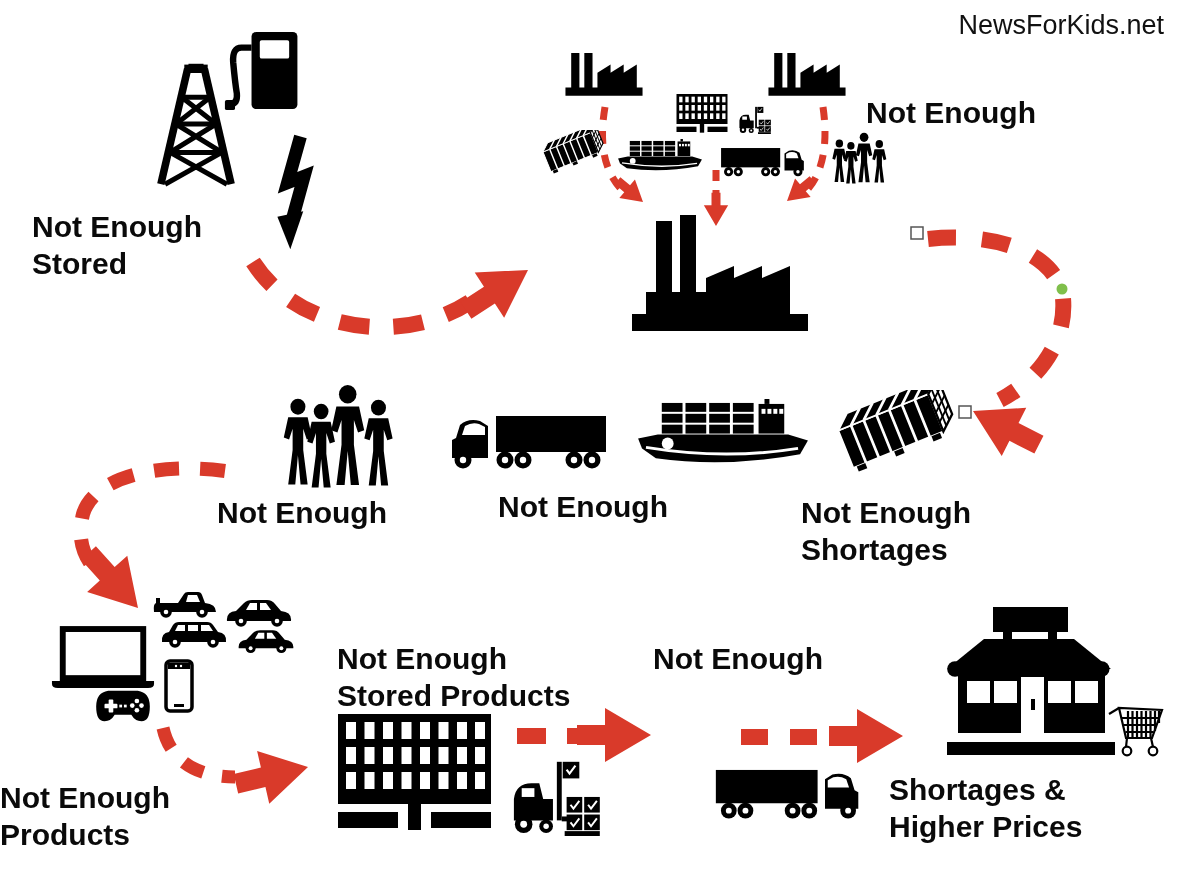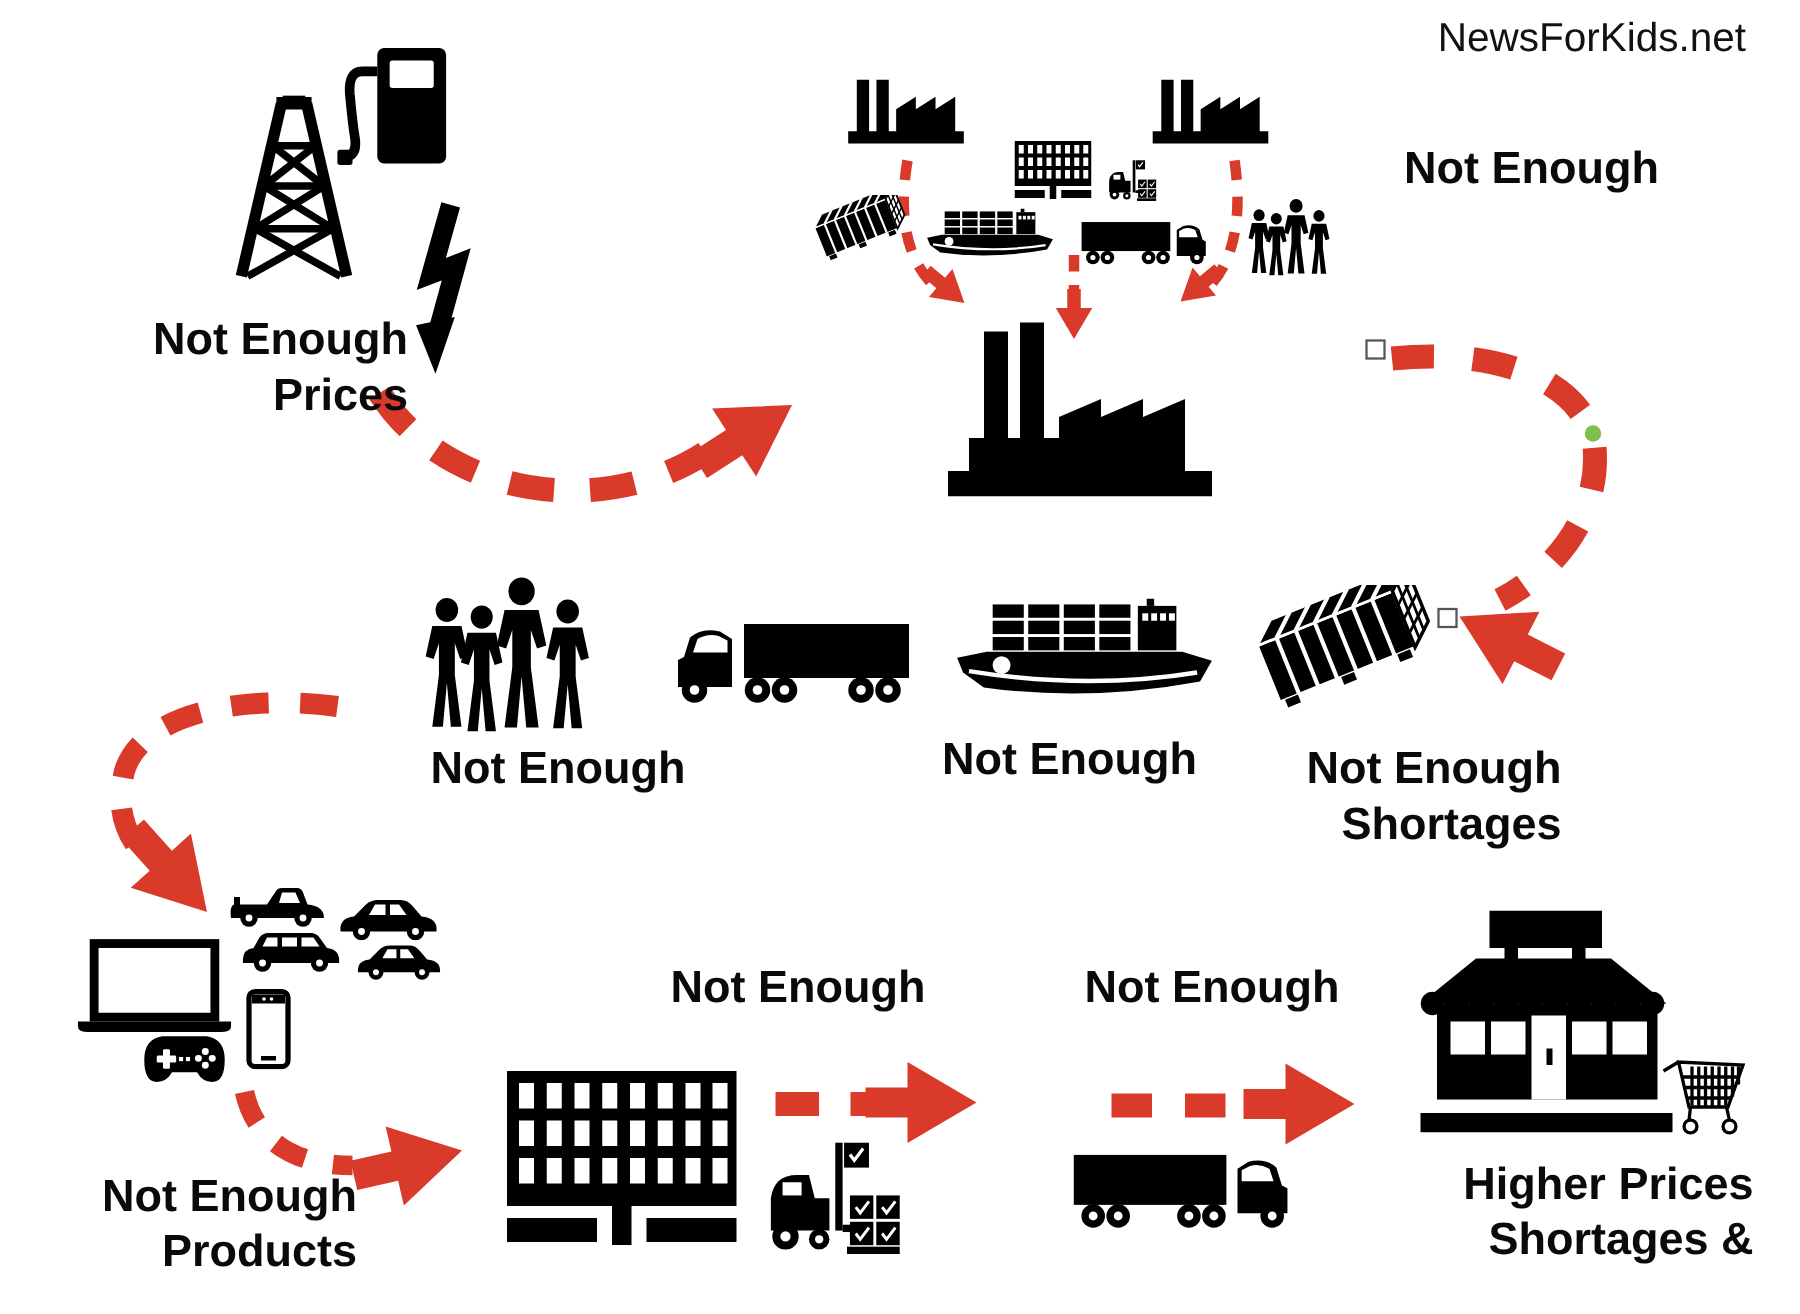--- a/index.html
+++ b/index.html
@@ -1,20 +1,20 @@
 <!DOCTYPE html>
 <html><head>
 <meta charset="utf-8">
 <style>
   html,body{margin:0;padding:0;background:#fff;}
   .canvas{position:relative;width:1200px;height:876px;background:#ffffff;overflow:hidden;
           font-family:Liberation Sans, sans-serif;padding-left:48px;}
   .icon{position:absolute;}
   .icon svg{display:block;width:100%;height:100%;}
-  .label{position:absolute;text-align:right;font-weight:700;font-size:30px;line-height:37px;color:#0a0a0a;}
+  .label{position:absolute;text-align:left;font-weight:700;font-size:30px;line-height:37px;color:#0a0a0a;}
   .site{position:absolute;left:938px;top:10px;width:226px;text-align:right;font-size:27px;font-weight:400;color:#111;}
   .arrows{position:absolute;left:0;top:0;width:1200px;height:876px;}
 </style>
 </head>
 <body>
 
 <div class="canvas">
 
   <svg width="0" height="0" style="position:absolute" aria-hidden="true">
     <defs>
@@ -302,21 +302,21 @@
         <use href="#sym-pump"></use>
       </svg>
     </div>
   <div class="icon" style="left:266px;top:131px;width:56px;height:120px">
       <svg viewBox="0 0 58 130">
         <use href="#sym-bolt"></use>
       </svg>
     </div>
   <div class="label" style="left:32px;top:208px;width:240px">
     <div>Not Enough</div>
-    <div>Prices</div>
+    <div>Stored</div>
   </div>
 
   <div class="icon" style="left:563px;top:42px;width:82px;height:55px">
       <svg viewBox="0 0 100 64">
         <use href="#sym-factory"></use>
       </svg>
     </div>
   <div class="icon" style="left:766px;top:42px;width:82px;height:55px">
       <svg viewBox="0 0 100 64">
         <use href="#sym-factory"></use>
@@ -429,20 +429,21 @@
         <use href="#sym-gamepad"></use>
       </svg>
     </div>
   <div class="label" style="left:0px;top:779px;width:238px">
     <div>Not Enough</div>
     <div>Products</div>
   </div>
 
   <div class="label" style="left:337px;top:640px;width:280px">
     <div>Not Enough</div>
+    <div>Stored Products</div>
   </div>
   <div class="icon" style="left:332px;top:714px;width:165px;height:120px">
       <svg viewBox="0 0 165 120">
         <use href="#sym-warehouse"></use>
       </svg>
     </div>
   <div class="icon" style="left:502px;top:754px;width:98px;height:82px">
       <svg viewBox="0 0 100 84">
         <use href="#sym-forklift"></use>
       </svg>
@@ -461,17 +462,17 @@
       <svg viewBox="0 0 178 148">
         <use href="#sym-store"></use>
       </svg>
     </div>
   <div class="icon" style="left:1107px;top:698px;width:62px;height:60px">
       <svg viewBox="0 0 62 60">
         <use href="#sym-cart"></use>
       </svg>
     </div>
   <div class="label" style="left:889px;top:771px;width:280px">
+    <div>Shortages &amp;</div>
     <div>Higher Prices</div>
-    <div>Shortages &amp;</div>
   </div>
 
 </div>
 
 </body></html>

